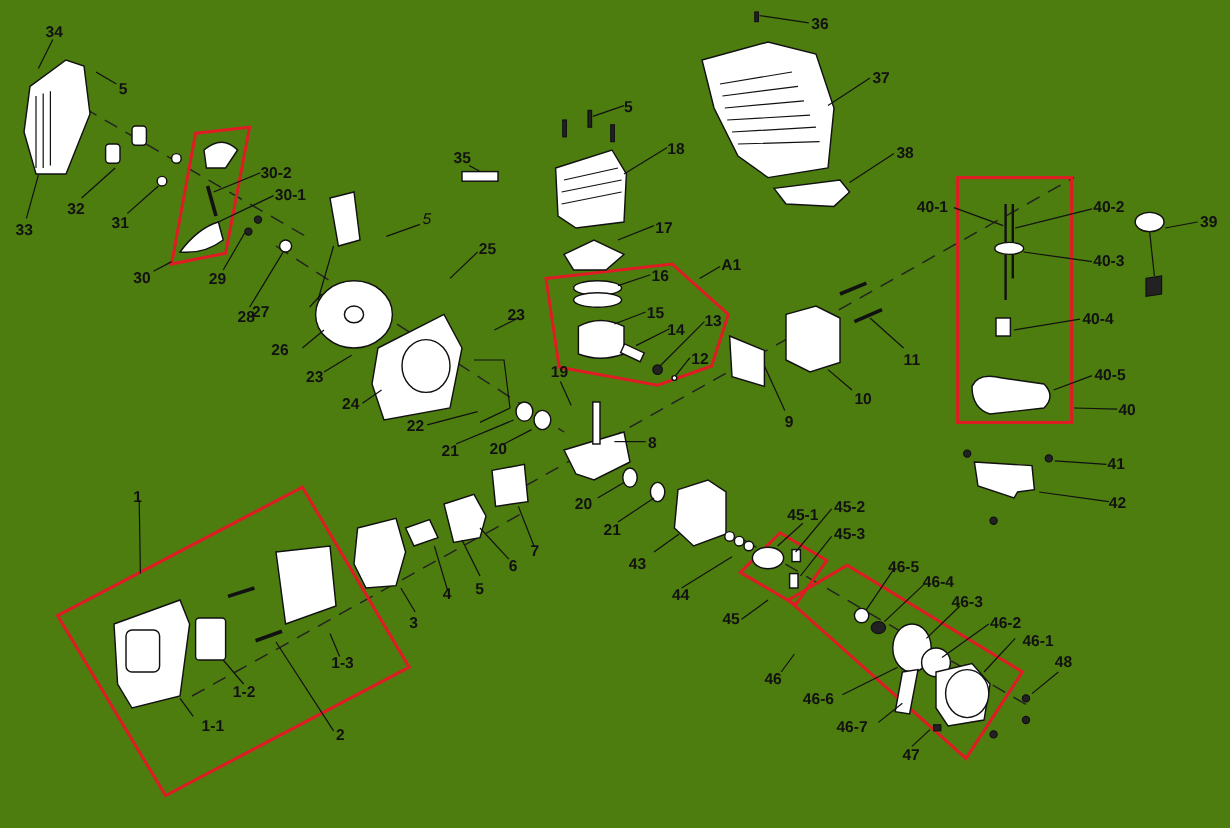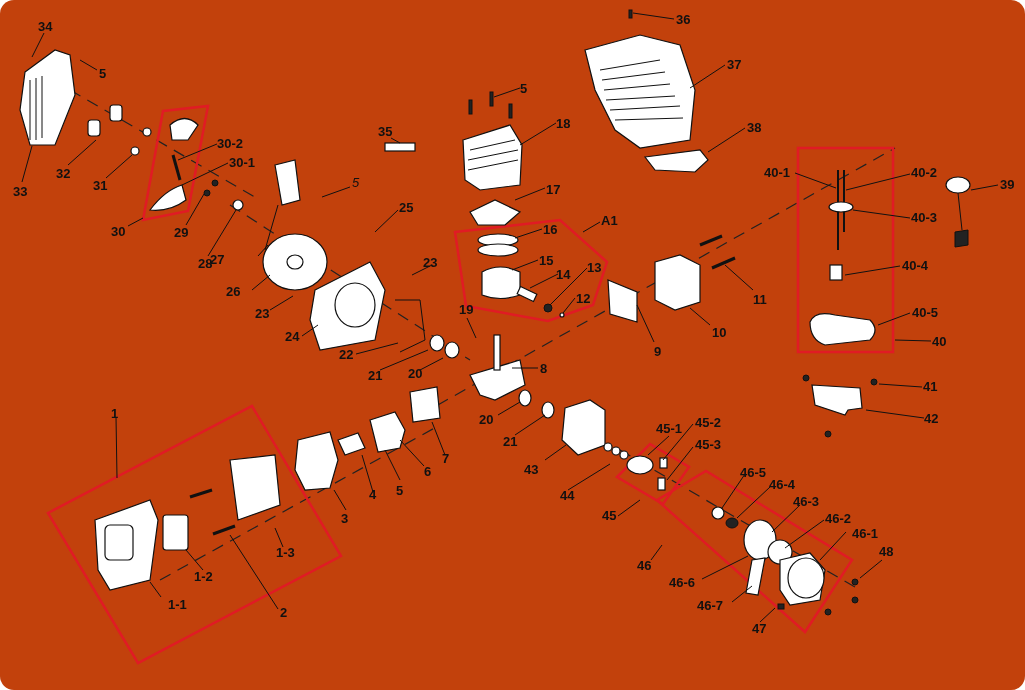--- a/index.html
+++ b/index.html
@@ -1,16 +1,16 @@
 <!DOCTYPE html>
 <html><head>
 <meta charset="utf-8">
 <style>
   html,body{margin:0;padding:0;background:#ffffff;}
-  #stage{position:relative;width:1025px;height:690px;overflow:hidden;background:#c2410c;font-family:"Liberation Sans",sans-serif;border-radius:14px;}
+  #stage{position:relative;width:1025px;height:690px;overflow:hidden;background:#4d7c0f;font-family:"Liberation Sans",sans-serif;}
   svg{position:absolute;left:0;top:0;}
   .lbl{font-family:"Liberation Sans",sans-serif;font-weight:bold;font-size:13px;fill:#111;}
   .lead{stroke:#111;stroke-width:1;fill:none;}
   .axis{stroke:#222;stroke-width:1.2;stroke-dasharray:12 8;fill:none;}
   .grp{stroke:#e01b24;stroke-width:2.5;fill:none;}
   .part{stroke:#111;stroke-width:1.2;fill:#fff;}
   .dark{fill:#222;stroke:#111;stroke-width:1;}
 </style>
 </head>
 <body>

